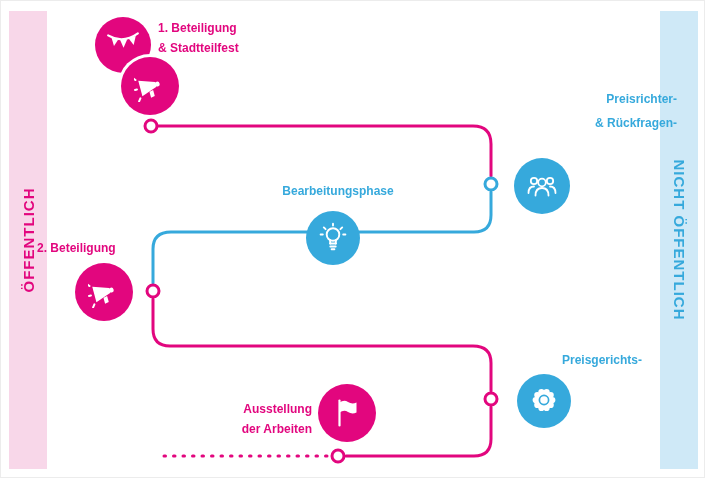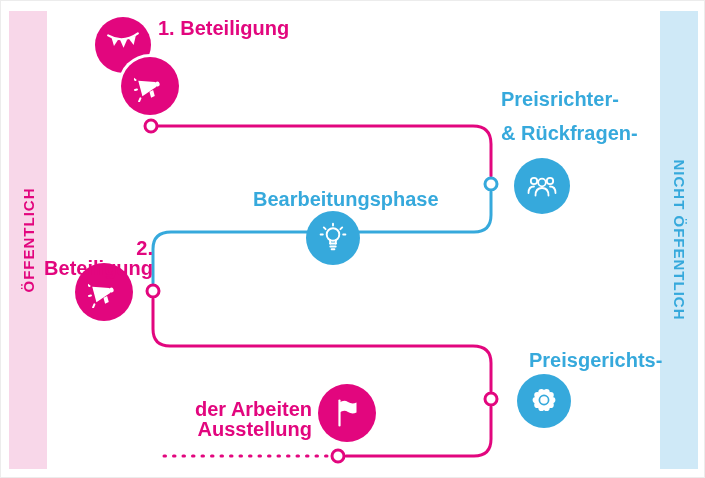--- a/index.html
+++ b/index.html
@@ -29,24 +29,24 @@
   .jct.blue { stroke:var(--blue); }
   
   .node {
     position:absolute; border-radius:50%; z-index:2;
     display:flex; align-items:center; justify-content:center;
   }
   .node.pink { background:var(--pink); }
   .node.blue { background:var(--blue); }
   .node.ringed { box-shadow:0 0 0 3px #fff; z-index:3; }
   
-  .lbl { position:absolute; z-index:2; font-size:20px; font-weight:bold; line-height:20px; }
+  .lbl { position:absolute; z-index:2; font-size:12px; font-weight:bold; line-height:20px; }
   .lbl.pink { color:var(--pink); }
   .lbl.blue { color:var(--blue); }
-  .lbl .gap-above { margin-top:14px; }
+  .lbl .gap-above { margin-top:4px; }
   .medal-ring { stroke:var(--blue); fill:none; }
 </style>
 </head>
 <body>
 
 <div class="canvas">
 
   <div class="rail left">
     <span class="rail-label">ÖFFENTLICH</span>
   </div>
@@ -82,63 +82,64 @@
         <path d="M6 8 L22 13.5 L22 18.5 L6 24 Z" fill="#fff"></path>
         <circle cx="23.5" cy="16" r="2.4" fill="#fff"></circle>
         <path d="M14 21.5 L18 20.6 L18 27 L14 27.6 Z" fill="#fff"></path>
         <path d="M3.5 6.5 L1.5 4 M2.5 16 L0.5 16 M3.5 25.5 L1.5 28" stroke="#fff" stroke-width="2" stroke-linecap="round" fill="none"></path>
       </g>
     </svg>
   </div>
 
   <div class="lbl pink" style="left:157px; top:17px;">
     <div>1. Beteiligung</div>
+    <div>&amp; Stadtteilfest</div>
   </div>
 
   <div class="node blue" style="left:513px; top:157px; width:56px; height:56px;">
     <svg width="32" height="32" viewBox="0 0 32 32">
       <circle cx="8" cy="11" r="3.2" fill="none" stroke="#fff" stroke-width="1.8"></circle>
       <path d="M2.5 23 Q2.5 16.5 8 16.5" fill="none" stroke="#fff" stroke-width="1.8" stroke-linecap="round"></path>
       <circle cx="24" cy="11" r="3.2" fill="none" stroke="#fff" stroke-width="1.8"></circle>
       <path d="M29.5 23 Q29.5 16.5 24 16.5" fill="none" stroke="#fff" stroke-width="1.8" stroke-linecap="round"></path>
       <circle cx="16" cy="12.5" r="3.8" fill="none" stroke="#fff" stroke-width="1.8"></circle>
       <path d="M9.5 25.5 Q9.5 18 16 18 Q22.5 18 22.5 25.5" fill="none" stroke="#fff" stroke-width="1.8" stroke-linecap="round"></path>
     </svg>
   </div>
 
-  <div class="lbl blue" style="left:500px; top:88px; width:176px; text-align:left;">
+  <div class="lbl blue" style="left:500px; top:88px; width:176px; text-align:right;">
     <div>Preisrichter-</div>
     <div class="gap-above">&amp; Rückfragen-</div>
   </div>
 
   <div class="node blue" style="left:305px; top:210px; width:54px; height:54px;">
     <svg width="32" height="32" viewBox="0 0 32 32">
       <circle cx="16" cy="12.5" r="6.3" fill="none" stroke="#fff" stroke-width="1.9"></circle>
       <path d="M13 18 L13.3 21.5 M19 18 L18.7 21.5" stroke="#fff" stroke-width="1.9" stroke-linecap="round"></path>
       <path d="M13 21.5 H19 M13.3 24.5 H18.7 M14.6 27.3 H17.4" stroke="#fff" stroke-width="1.9" stroke-linecap="round"></path>
       <path d="M16 1.8 V3.6 M6.8 5.4 L8.6 7.2 M25.2 5.4 L23.4 7.2 M3.6 12.5 H5.8 M28.4 12.5 H26.2" stroke="#fff" stroke-width="1.9" stroke-linecap="round"></path>
     </svg>
   </div>
 
-  <div class="lbl blue" style="left:252px; top:188px; width:170px; text-align:right;">
+  <div class="lbl blue" style="left:252px; top:180px; width:170px; text-align:center;">
     <div>Bearbeitungsphase</div>
   </div>
 
   <div class="node pink" style="left:74px; top:262px; width:58px; height:58px;">
     <svg width="32" height="32" viewBox="0 0 32 32">
       <g transform="rotate(-15 16 16)">
         <path d="M6 8 L22 13.5 L22 18.5 L6 24 Z" fill="#fff"></path>
         <circle cx="23.5" cy="16" r="2.4" fill="#fff"></circle>
         <path d="M14 21.5 L18 20.6 L18 27 L14 27.6 Z" fill="#fff"></path>
         <path d="M3.5 6.5 L1.5 4 M2.5 16 L0.5 16 M3.5 25.5 L1.5 28" stroke="#fff" stroke-width="2" stroke-linecap="round" fill="none"></path>
       </g>
     </svg>
   </div>
 
-  <div class="lbl pink" style="left:36px; top:237px; width:116px; text-align:right;">
+  <div class="lbl pink" style="left:36px; top:237px; width:116px; text-align:left;">
     <div>2. Beteiligung</div>
   </div>
 
   <div class="node blue" style="left:516px; top:373px; width:54px; height:54px;">
     <svg width="32" height="32" viewBox="0 0 32 32">
       <g fill="#fff">
         <circle cx="24.3" cy="15" r="3.1"></circle>
           <circle cx="22.7" cy="19.9" r="3.1"></circle>
         <circle cx="18.6" cy="22.9" r="3.1"></circle>
           <circle cx="13.4" cy="22.9" r="3.1"></circle>
@@ -147,29 +148,29 @@
         <circle cx="9.3" cy="10.1" r="3.1"></circle>
           <circle cx="13.4" cy="7.1" r="3.1"></circle>
         <circle cx="18.6" cy="7.1" r="3.1"></circle>
           <circle cx="22.7" cy="10.1" r="3.1"></circle>
         <circle cx="16" cy="15" r="8.6"></circle>
       </g>
       <circle class="medal-ring" cx="16" cy="15" r="4.6" stroke-width="1.7"></circle>
     </svg>
   </div>
 
-  <div class="lbl blue" style="left:528px; top:349px; width:146px; ">
+  <div class="lbl blue" style="left:528px; top:349px; width:146px; text-align:center;">
     <div>Preisgerichts-</div>
   </div>
 
   <div class="node pink" style="left:317px; top:383px; width:58px; height:58px;">
     <svg width="32" height="32" viewBox="0 0 32 32">
       <path d="M8.5 3.5 V28.5" stroke="#fff" stroke-width="2.2" stroke-linecap="round"></path>
       <path d="M8.5 5.5 Q13 2.5 17 5 Q21 7.5 25.5 5.5 L25.5 15.5 Q21 17.5 17 15 Q13 12.5 8.5 15.5 Z" fill="#fff"></path>
     </svg>
   </div>
 
   <div class="lbl pink" style="left:180px; top:398px; width:131px; text-align:right;">
+    <div>Ausstellung</div>
     <div>der Arbeiten</div>
-    <div>Ausstellung</div>
   </div>
 
 </div>
 
 </body></html>

